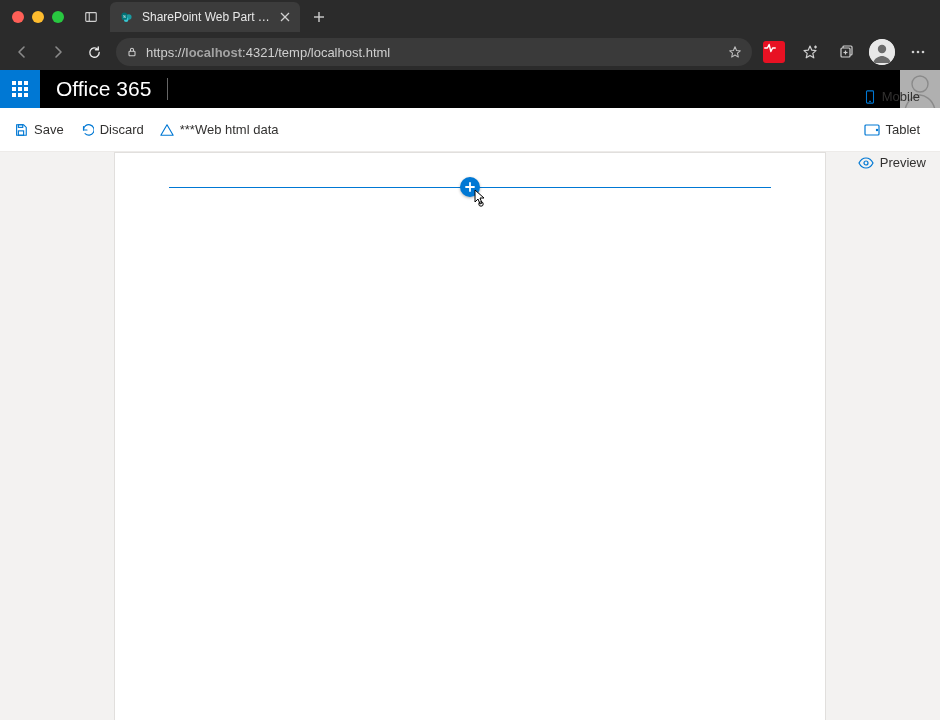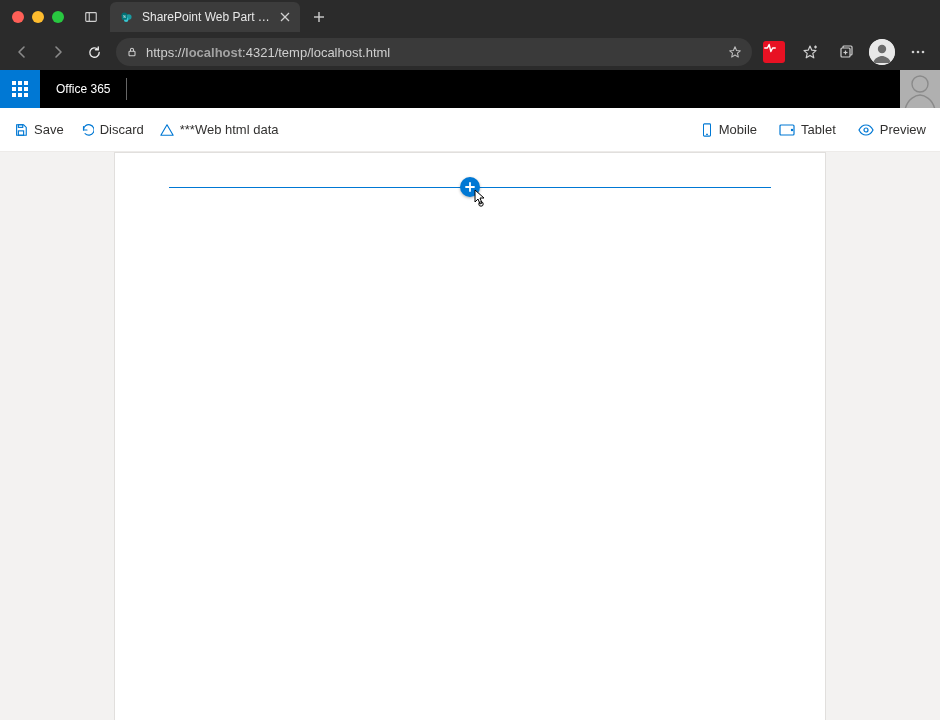--- a/index.html
+++ b/index.html
@@ -30,31 +30,31 @@
     .url-actions { margin-left: auto; color: #bdbdbd; display:flex; }
     .ext-btn { width: 28px; height: 28px; display: flex; align-items: center; justify-content: center; color: #e8e8e8; }
     .ext-red { background: #e81123; color: #fff; border-radius: 3px; width: 22px; height: 22px; font-size: 12px; font-weight: bold; }
     .avatar { width: 26px; height: 26px; border-radius: 50%; background: #e8e8e8; position: relative; overflow: hidden; display:flex; align-items:center; justify-content:center; }
 
     
     .sp-header { display: flex; align-items: stretch; height: 38px; background: #000; color: #fff; }
     .waffle { width: 40px; background: #0078d4; display: flex; align-items: center; justify-content: center; }
     .waffle-grid { width: 16px; height: 16px; display: grid; grid-template-columns: repeat(3, 4px); grid-template-rows: repeat(3, 4px); gap: 2px; }
     .waffle-grid span { background: #fff; width: 4px; height: 4px; }
-    .brand { display: flex; align-items: center; padding: 0 16px; font-size: 12px; font-weight: 400; gap: 0; color: #fff; }
+    .brand { display: flex; align-items: center; padding: 0 16px; font-size: 21px; font-weight: 400; gap: 0; color: #fff; }
     .sep { width: 1px; height: 22px; background: rgba(255,255,255,.4); margin: 0 16px; }
     .spacer { flex: 1; }
     .profile-tile { width: 40px; background: #b0b0b0; display: flex; align-items: center; justify-content: center; }
 
     
     .command-bar { display: flex; align-items: center; background: #fff; height: 44px; border-bottom: 1px solid #edebe9; padding: 0 10px; font-size: 13px; color: #323130; gap: 8px; }
     .cmd { display: flex; align-items: center; gap: 6px; padding: 2px 4px; cursor: pointer; }
     .cmd .ico { display:flex; align-items:center; color: #0078d4; }
     .cmd.preview .ico { color: #0078d4; }
-    .cmd-right { margin-left: auto; display: flex; align-items: center; gap: 14px; }
+    .cmd-right { margin-left: auto; display: flex; align-items: center; gap: 14px; flex-direction: column; }
     .preview-ico { color:#0078d4; }
 
     
     .canvas-wrap { display: flex; justify-content: center; padding-top: 0; }
     .canvas { width: 712px; min-height: 588px; background: #fff; border: 1px solid #e1dfdd; margin-top: 0; padding: 24px 54px; }
     .add-line { position: relative; height: 20px; margin-top: 0px; }
     .add-hr { position: absolute; left: 0; right: 0; top: 50%; height: 1px; background: #0078d4; }
     .add-btn { position: absolute; left: 50%; top: 50%; transform: translate(-50%, -50%); width: 20px; height: 20px; border-radius: 50%; background: #0078d4; color: #fff; display: flex; align-items: center; justify-content: center; font-size: 14px; box-shadow: 0 1px 3px rgba(0,0,0,.3); }
     .cursor { position: absolute; left: 50%; top: 50%; transform: translate(2px, 2px); }
 

